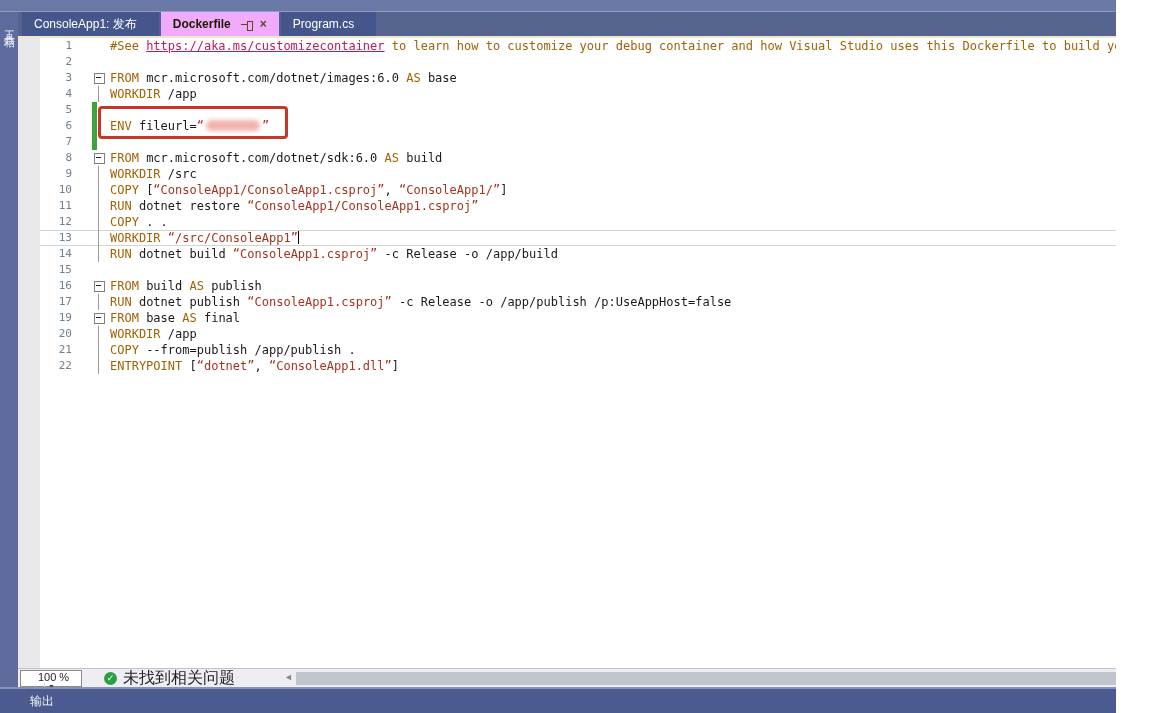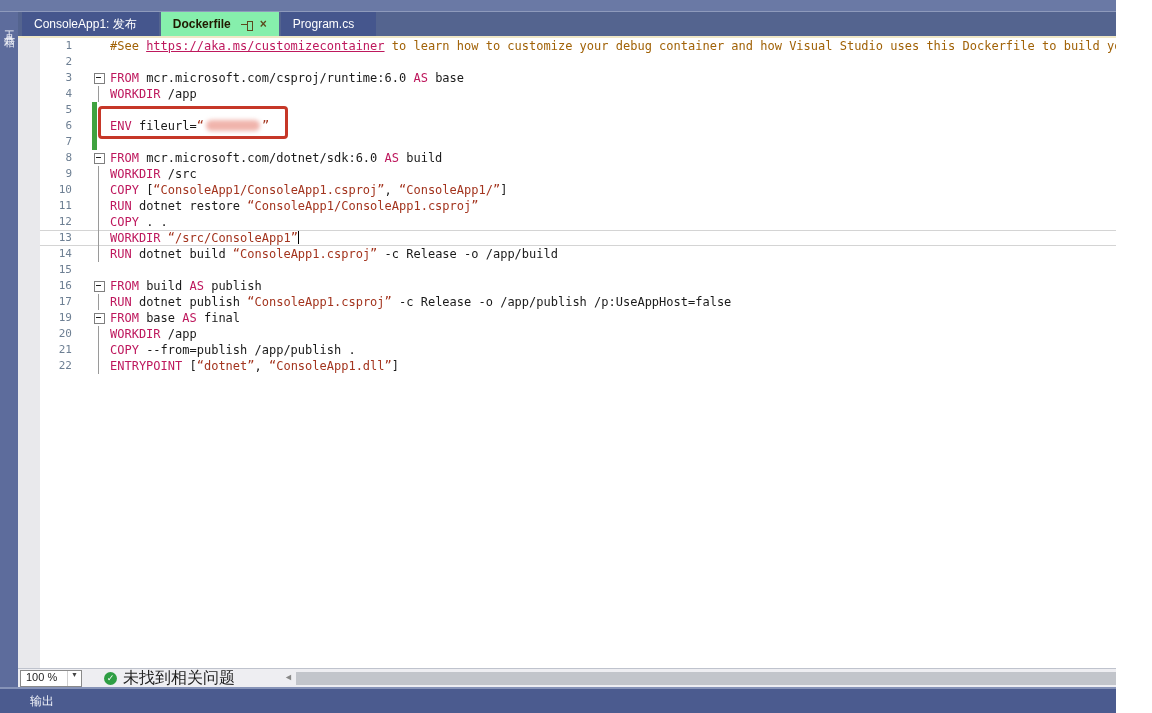--- a/index.html
+++ b/index.html
@@ -5,21 +5,21 @@
   * { margin:0; padding:0; box-sizing:border-box; }
   html,body { width:1152px; height:713px; overflow:hidden; }
   body { font-family:"Liberation Sans", sans-serif; background:#fff; }
   .screen { position:relative; width:1116px; height:713px; background:#fff; overflow:hidden; }
 
   
   .top-strip { position:absolute; left:0; top:0; width:1152px; height:12px; background:#6a79a5; border-bottom:1px solid #8e9abc; }
   .tabbar { position:absolute; left:0; top:12px; width:1152px; height:24px; background:#54648f; display:flex; align-items:stretch; padding-left:22px; }
   .beige-line { position:absolute; left:0; top:36px; width:1152px; height:2px; background:#efe7c6; }
   .tab { display:flex; align-items:center; padding:0 12px; font-size:12px; color:#fff; background:#45568d; margin-right:2px; white-space:nowrap; cursor:default; }
-  .tab.active { background:#86efac; color:#201a00; font-weight:bold; }
+  .tab.active { background:#f0abfc; color:#201a00; font-weight:bold; }
   .tab .tab-gap { width:10px; }
   .pin-icon { position:relative; width:11px; height:11px; margin-right:8px; }
   .pin-icon::before { content:""; position:absolute; left:0; top:5px; width:7px; height:1.5px; background:#5c4a1e; }
   .pin-icon::after { content:""; position:absolute; left:6px; top:2px; width:4px; height:8px; border:1.5px solid #5c4a1e; }
   .close-icon { font-size:12px; font-weight:bold; color:#5c4a1e; line-height:11px; }
 
   
   .sidebar { position:absolute; left:0; top:12px; width:18px; height:675px; background:#5d6c9c; }
   .toolbox-tab { position:absolute; left:0; top:6px; width:18px; display:flex; flex-direction:column; align-items:center; color:#f0f2f8; }
   .toolbox-label { writing-mode:vertical-rl; text-orientation:upright; font-size:11px; letter-spacing:3px; margin-top:4px; color:#f0f2f8; }
@@ -29,35 +29,35 @@
   .gutter-strip { position:absolute; left:0; top:0; width:22px; height:630px; background:#e9e9ec; }
   .lines { position:absolute; left:22px; top:0; right:0; height:630px; font-family:"DejaVu Sans Mono","Liberation Mono",monospace; }
   .line { position:relative; display:flex; height:16px; line-height:16px; font-size:12px; white-space:pre; overflow:visible; }
   .line.current { box-shadow: inset 0 1px 0 #d4d4d4, inset 0 -1px 0 #d4d4d4; }
   .ln { width:54px; padding-right:22px; text-align:right; color:#6d7f93; font-size:11px; flex:none; }
   .fold { position:relative; width:16px; flex:none; }
   .fold.box::before { content:""; position:absolute; left:0; top:3px; width:9px; height:9px; border:1px solid #7f7f7f; background:#fff; }
   .fold.box::after { content:""; position:absolute; left:2px; top:7px; width:5px; height:1px; background:#222; }
   .fold.guide::before { content:""; position:absolute; left:4px; top:0; bottom:0; width:1px; background:#9a9a9a; }
   .code { color:#1a1a1a; }
-  .code .kw  { color:#be185d; }
+  .code .kw  { color:#a16207; }
   .code .str { color:#a3341e; }
   .code .cmt { color:#a16207; }
   .code .lnk { color:#be185d; text-decoration:underline; }
   .code .tx  { color:#1a1a1a; }
   .code .blur { display:inline-block; width:54px; height:11px; margin:0 2px; border-radius:6px; background:#f0b4ac; filter:blur(2px); vertical-align:-1px; }
   .caret { display:inline-block; width:1px; height:13px; background:#000; vertical-align:-2px; }
 
   
   .change-bar { position:absolute; left:52px; top:64px; width:5px; height:48px; background:#3fa23f; z-index:3; }
   .red-box { position:absolute; left:58px; top:68px; width:190px; height:33px; border:3px solid #c63728; border-radius:4px; z-index:4; }
 
   
   .statusbar { position:absolute; left:18px; top:668px; width:1134px; height:19px; background:#eeeef2; border-top:1px solid #bfc3cd; }
-  .zoom-combo { position:absolute; left:2px; top:1px; width:62px; height:17px; background:#fff; border:1px solid #8a8a8a; display:flex; font-size:11px; color:#1e1e1e; }
+  .zoom-combo { position:absolute; left:2px; top:1px; width:62px; height:17px; background:#fff; border:1px solid #8a8a8a; display:flex; align-items:center; font-size:11px; color:#1e1e1e;flex-direction:column; }
   .zoom-value { flex:1; padding-left:5px; }
   .zoom-arrow { width:14px; text-align:center; font-size:7px; color:#444; border-left:1px solid #d0d0d0; }
   .health { position:absolute; left:86px; top:0; height:19px; display:flex; align-items:center; }
   .check-circle { width:13px; height:13px; border-radius:50%; background:#2e9e44; color:#fff; font-size:9px; line-height:13px; text-align:center; margin-right:6px; }
   .health-text { font-size:16px; color:#1e1e1e; }
   .hscroll-arrow { position:absolute; left:266px; top:3px; font-size:9px; color:#888; }
   .hscroll-thumb { position:absolute; left:278px; top:3px; right:0; height:13px; background:#c2c5cb; }
 
   
   .bottom-panel { position:absolute; left:0; top:687px; width:1152px; height:26px; background:#4b5b8f; border-top:2px solid #8693b8; }
@@ -93,21 +93,21 @@
     <div class="toolbox-tab">
       <span class="toolbox-label">工具箱</span>
     </div>
   </div>
 
   <div class="editor">
     <div class="gutter-strip"></div>
     <div class="lines" id="lines">
         <div class="line"><span class="ln">1</span><span class="fold"></span><span class="code"><span class="cmt">#See </span><span class="lnk">https://aka.ms/customizecontainer</span><span class="cmt"> to learn how to customize your debug container and how Visual Studio uses this Dockerfile to build your images</span></span></div>
         <div class="line"><span class="ln">2</span><span class="fold"></span><span class="code"></span></div>
-        <div class="line"><span class="ln">3</span><span class="fold box"></span><span class="code"><span class="kw">FROM</span><span class="tx"> mcr.microsoft.com/csproj/runtime:6.0 </span><span class="kw">AS</span><span class="tx"> base</span></span></div>
+        <div class="line"><span class="ln">3</span><span class="fold box"></span><span class="code"><span class="kw">FROM</span><span class="tx"> mcr.microsoft.com/dotnet/images:6.0 </span><span class="kw">AS</span><span class="tx"> base</span></span></div>
         <div class="line"><span class="ln">4</span><span class="fold guide"></span><span class="code"><span class="kw">WORKDIR</span><span class="tx"> /app</span></span></div>
         <div class="line"><span class="ln">5</span><span class="fold"></span><span class="code"></span></div>
         <div class="line"><span class="ln">6</span><span class="fold"></span><span class="code"><span class="kw">ENV</span><span class="tx"> fileurl=</span><span class="str">“</span><span class="blur"></span><span class="str">”</span></span></div>
         <div class="line"><span class="ln">7</span><span class="fold"></span><span class="code"></span></div>
         <div class="line"><span class="ln">8</span><span class="fold box"></span><span class="code"><span class="kw">FROM</span><span class="tx"> mcr.microsoft.com/dotnet/sdk:6.0 </span><span class="kw">AS</span><span class="tx"> build</span></span></div>
         <div class="line"><span class="ln">9</span><span class="fold guide"></span><span class="code"><span class="kw">WORKDIR</span><span class="tx"> /src</span></span></div>
         <div class="line"><span class="ln">10</span><span class="fold guide"></span><span class="code"><span class="kw">COPY</span><span class="tx"> [</span><span class="str">“ConsoleApp1/ConsoleApp1.csproj”</span><span class="tx">, </span><span class="str">“ConsoleApp1/”</span><span class="tx">]</span></span></div>
         <div class="line"><span class="ln">11</span><span class="fold guide"></span><span class="code"><span class="kw">RUN</span><span class="tx"> dotnet restore </span><span class="str">“ConsoleApp1/ConsoleApp1.csproj”</span></span></div>
         <div class="line"><span class="ln">12</span><span class="fold guide"></span><span class="code"><span class="kw">COPY</span><span class="tx"> . .</span></span></div>
         <div class="line current"><span class="ln">13</span><span class="fold guide"></span><span class="code"><span class="kw">WORKDIR</span><span class="tx"> </span><span class="str">“/src/ConsoleApp1”</span><span class="caret"></span></span></div>

